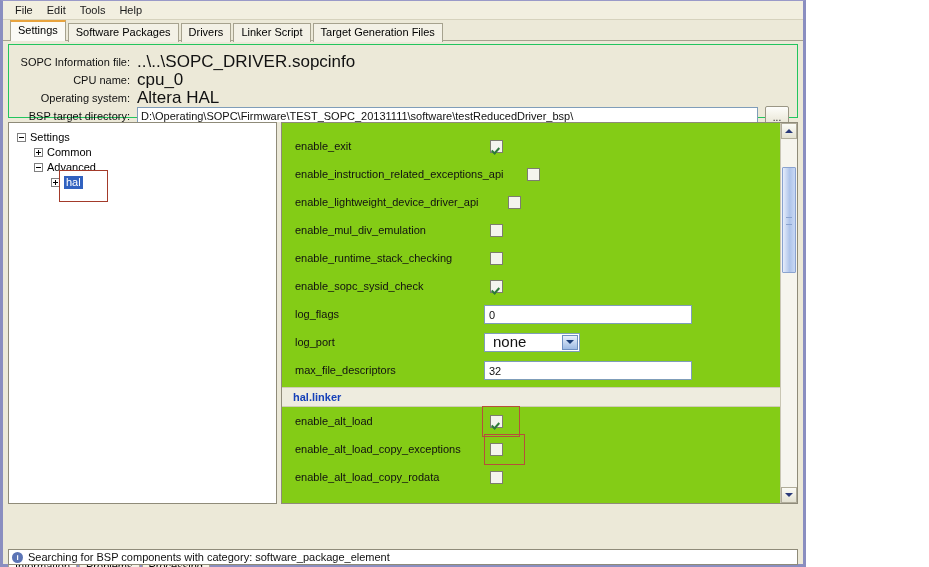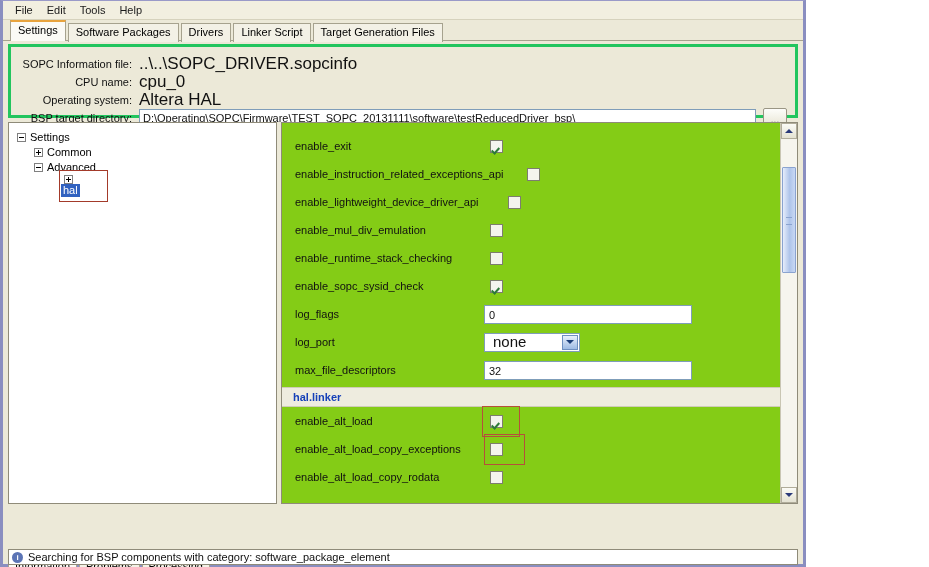--- a/index.html
+++ b/index.html
@@ -72,21 +72,21 @@
     padding-top: 2px;
     z-index: 3;
     top: 0;
     height: 21px;
   }
 
   
   .infopanel {
     margin: 3px 5px 0 5px;
     background: #ece9d8;
-    border: 3px solid #22c55e;
+    border: 1px solid #22c55e;
     padding: 8px 6px 8px 6px;
     height: 74px;
   }
   .inforow {
     display: flex;
     align-items: center;
     height: 17px;
     margin-bottom: 1px;
   }
   .infolabel {
@@ -430,21 +430,21 @@
         <span class="nodelabel">Settings</span>
       </div>
       <div class="treenode" style="left:25px; top:22px;">
         <span class="expander plus"></span>
         <span class="nodelabel">Common</span>
       </div>
       <div class="treenode" style="left:25px; top:37px;">
         <span class="expander"></span>
         <span class="nodelabel">Advanced</span>
       </div>
-      <div class="treenode" style="left:52px; top:52px;flex-direction:column;">
+      <div class="treenode" style="left:42px; top:52px;">
         <span class="expander plus"></span>
         <span class="nodelabel selected">hal</span>
       </div>
       <div class="redbox" style="left:50px; top:47px; width:49px; height:32px;"></div>
     </div>
 
     <div class="splitter"></div>
 
     <div class="settingspane">
       <div class="settingsviewport">

